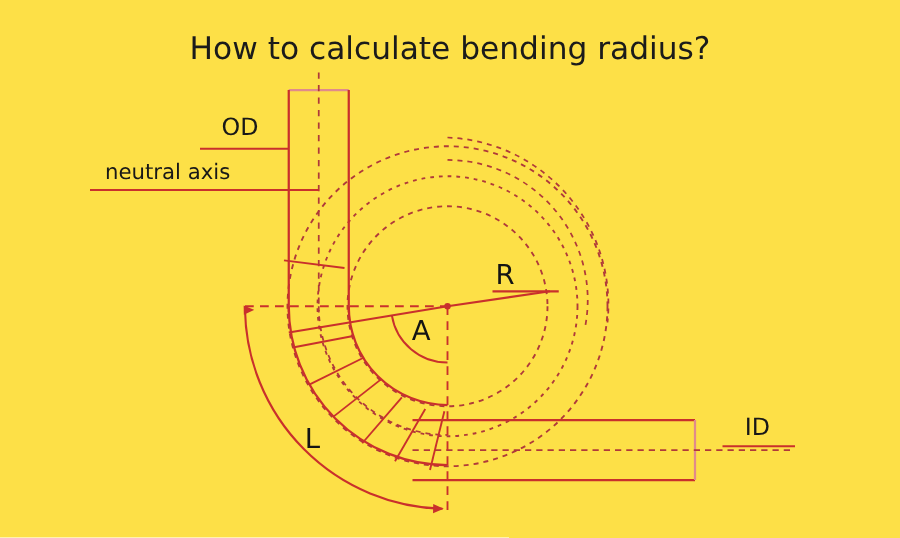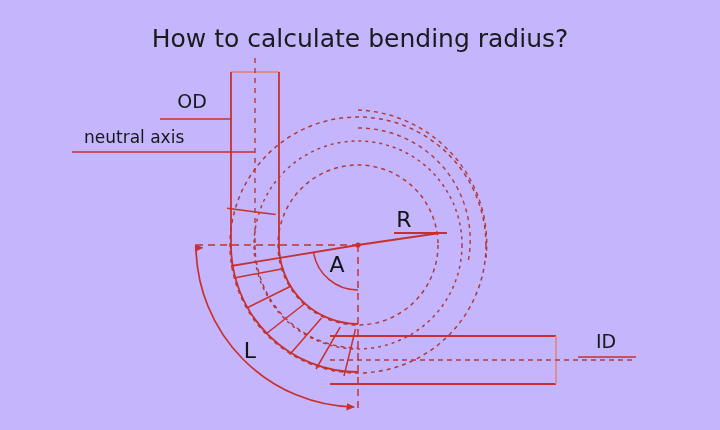--- a/index.html
+++ b/index.html
@@ -11,21 +11,21 @@
   body {
     width: 720px;
     height: 430px;
     overflow: hidden;
     font-family: "DejaVu Sans", "Liberation Sans", sans-serif;
   }
   #diagram-root {
     position: relative;
     width: 720px;
     height: 430px;
-    background: #c4b5fd;
+    background: #fde047;
   }
   #diagram-svg {
     position: absolute;
     left: 0;
     top: 0;
     width: 720px;
     height: 430px;
     display: block;
   }
   .title-text {

